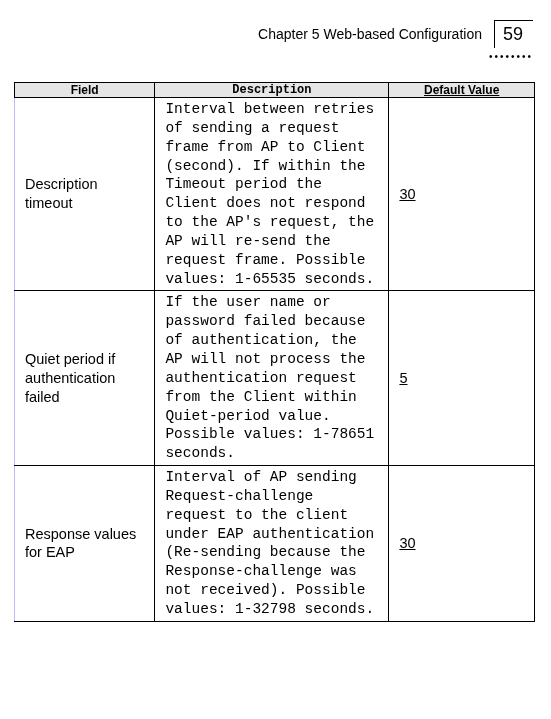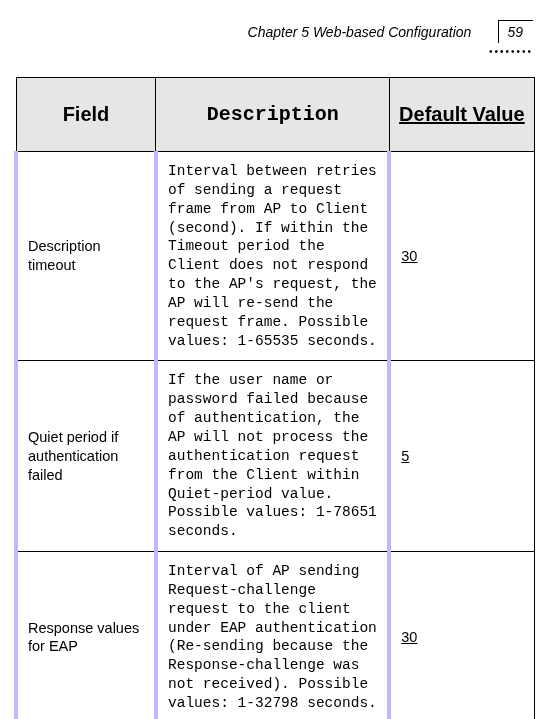--- a/index.html
+++ b/index.html
@@ -15,60 +15,58 @@
       padding: 20px 16px 0 14px;
     }
     .header {
       display: flex;
       justify-content: flex-end;
       align-items: center;
       margin-bottom: 6px;
       padding-right: 2px;
     }
     .chapter-title {
-      font-style: italic;
       font-size: 14px;
-      margin-right: 27px;
+      margin-right: 12px;
     }
     .page-box {
       border: 1.5px solid #000;
       border-right: none;
       border-bottom: none;
       padding: 3px 10px 3px 8px;
-      font-style: italic;
-      font-size: 14px;
+      font-size: 18px;
       position: relative;
     }
     .dots-row {
       text-align: right;
       padding-right: 2px;
       margin-bottom: 22px;
       letter-spacing: 2px;
       font-size: 10px;
       line-height: 6px;
       height: 6px;
     }
     table {
       width: 100%;
       border-collapse: collapse;
     }
     th {
       background: #e6e6e6;
       border: 1px solid #000;
-      padding: 25px 8px;
+      padding: 0 8px;
       font-family: Arial, Helvetica, sans-serif;
       font-weight: bold;
-      font-size: 20px;
+      font-size: 12px;
       text-align: center;
     }
     td {
-      border-left: 4px solid #c4b5fd;
+      border-left: 1px solid #c4b5fd;
       border-right: 1px solid #000;
       border-bottom: 1px solid #000;
-      padding: 10px 10px;
+      padding: 2px 10px;
       font-size: 14.5px;
       vertical-align: middle;
       line-height: 1.3;
     }
     .col-field {
       width: 27%;
     }
     .col-desc {
       width: 45%;
       font-family: Liberation Mono, monospace;

